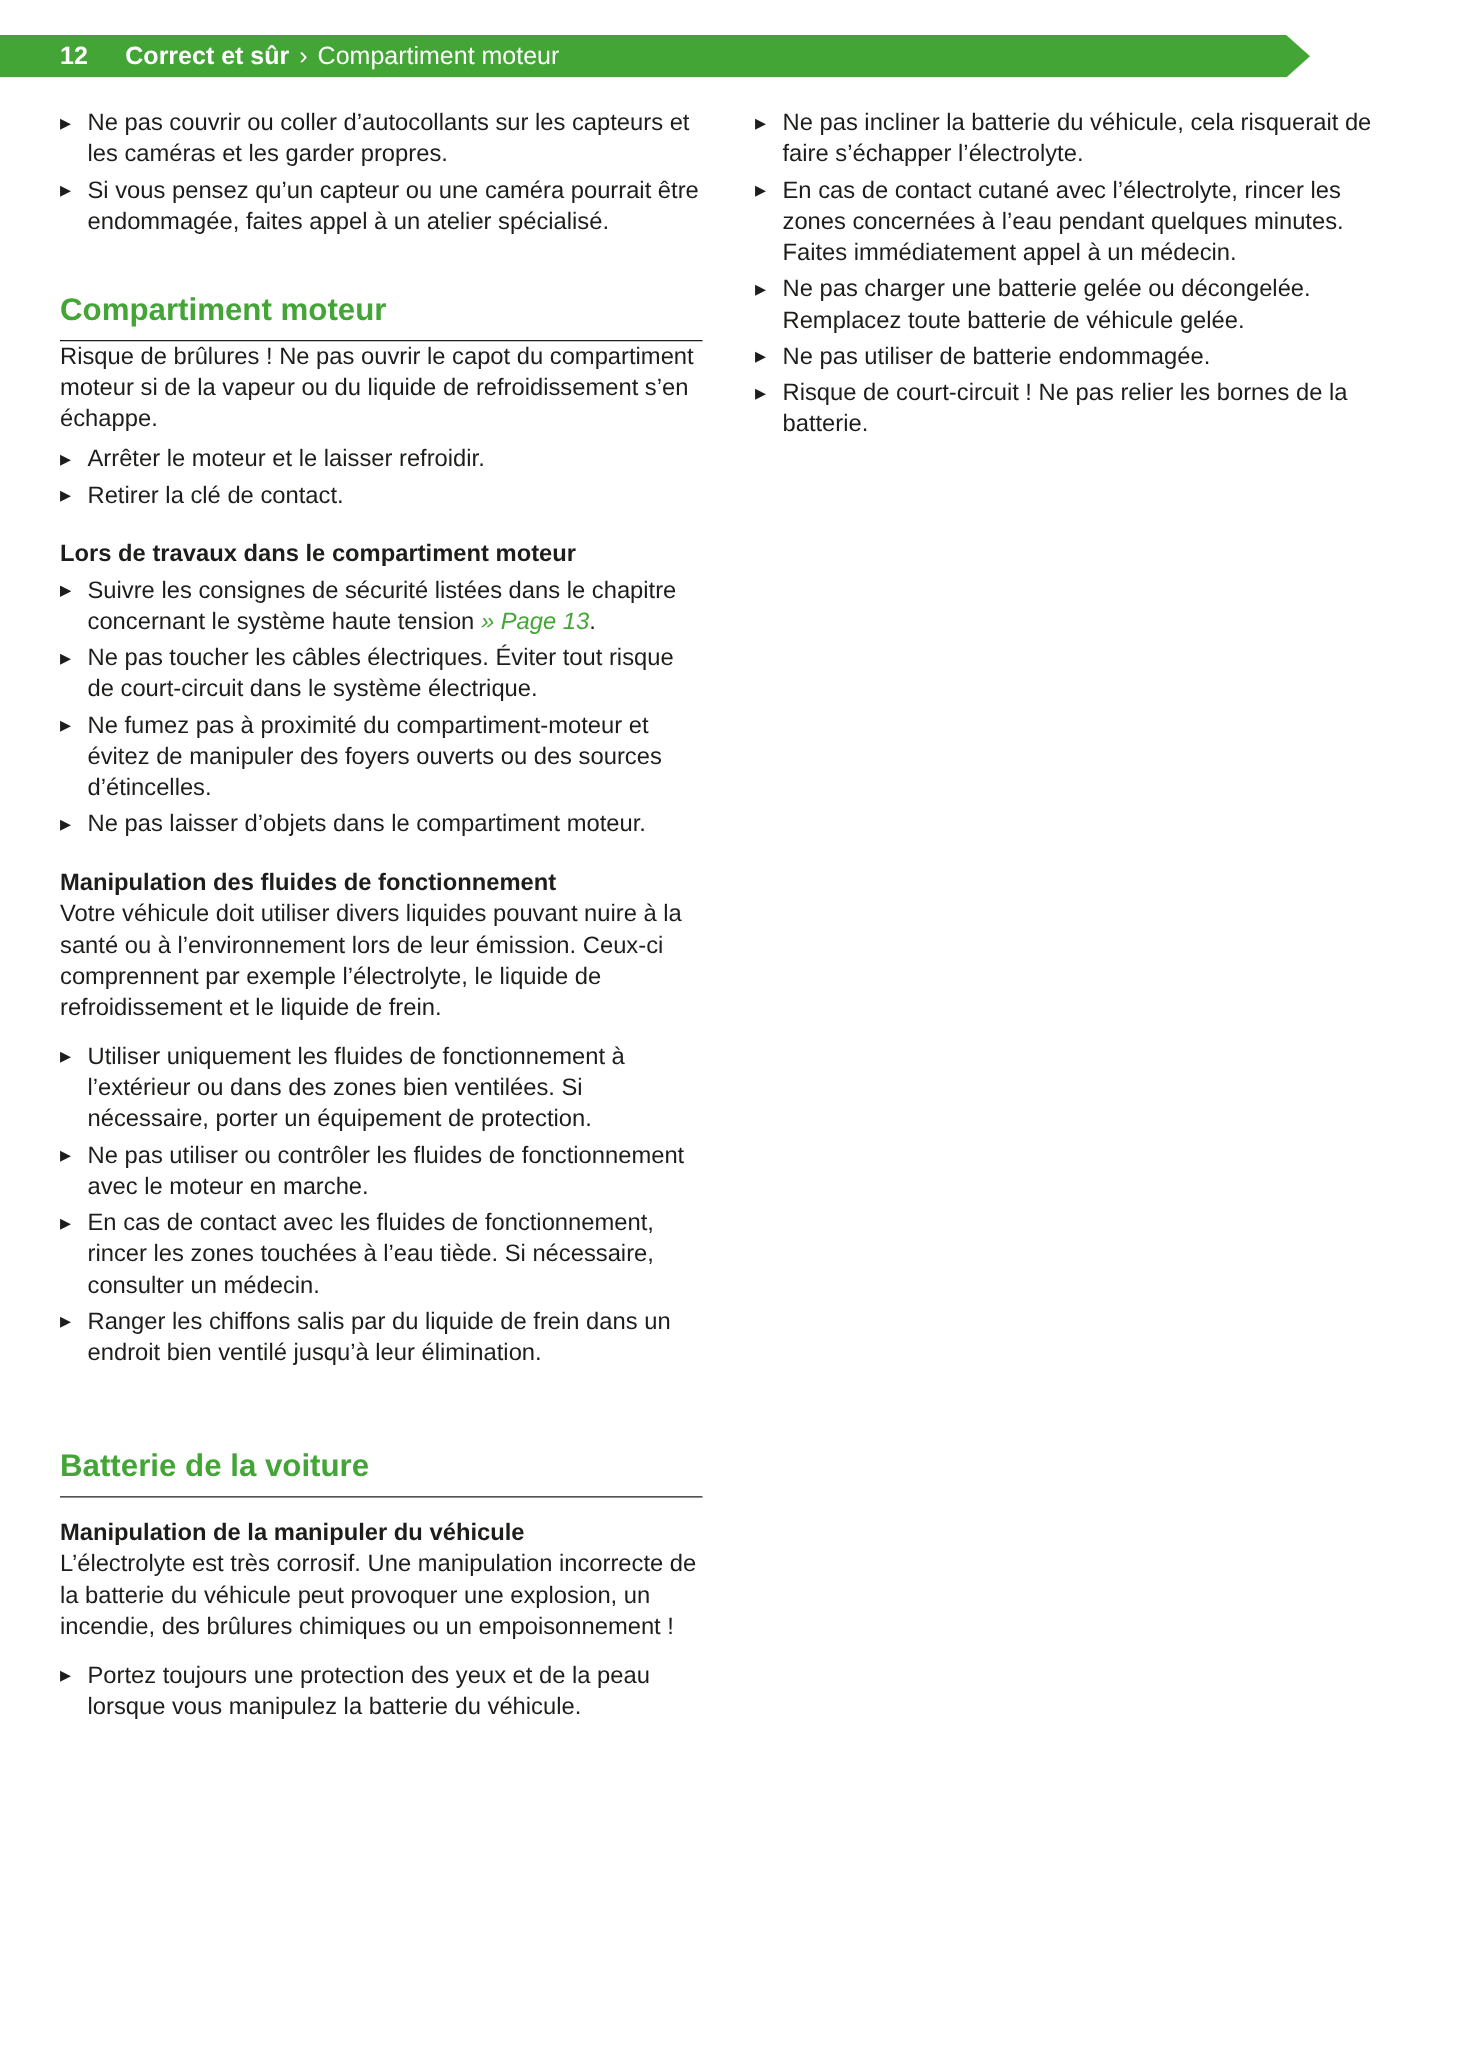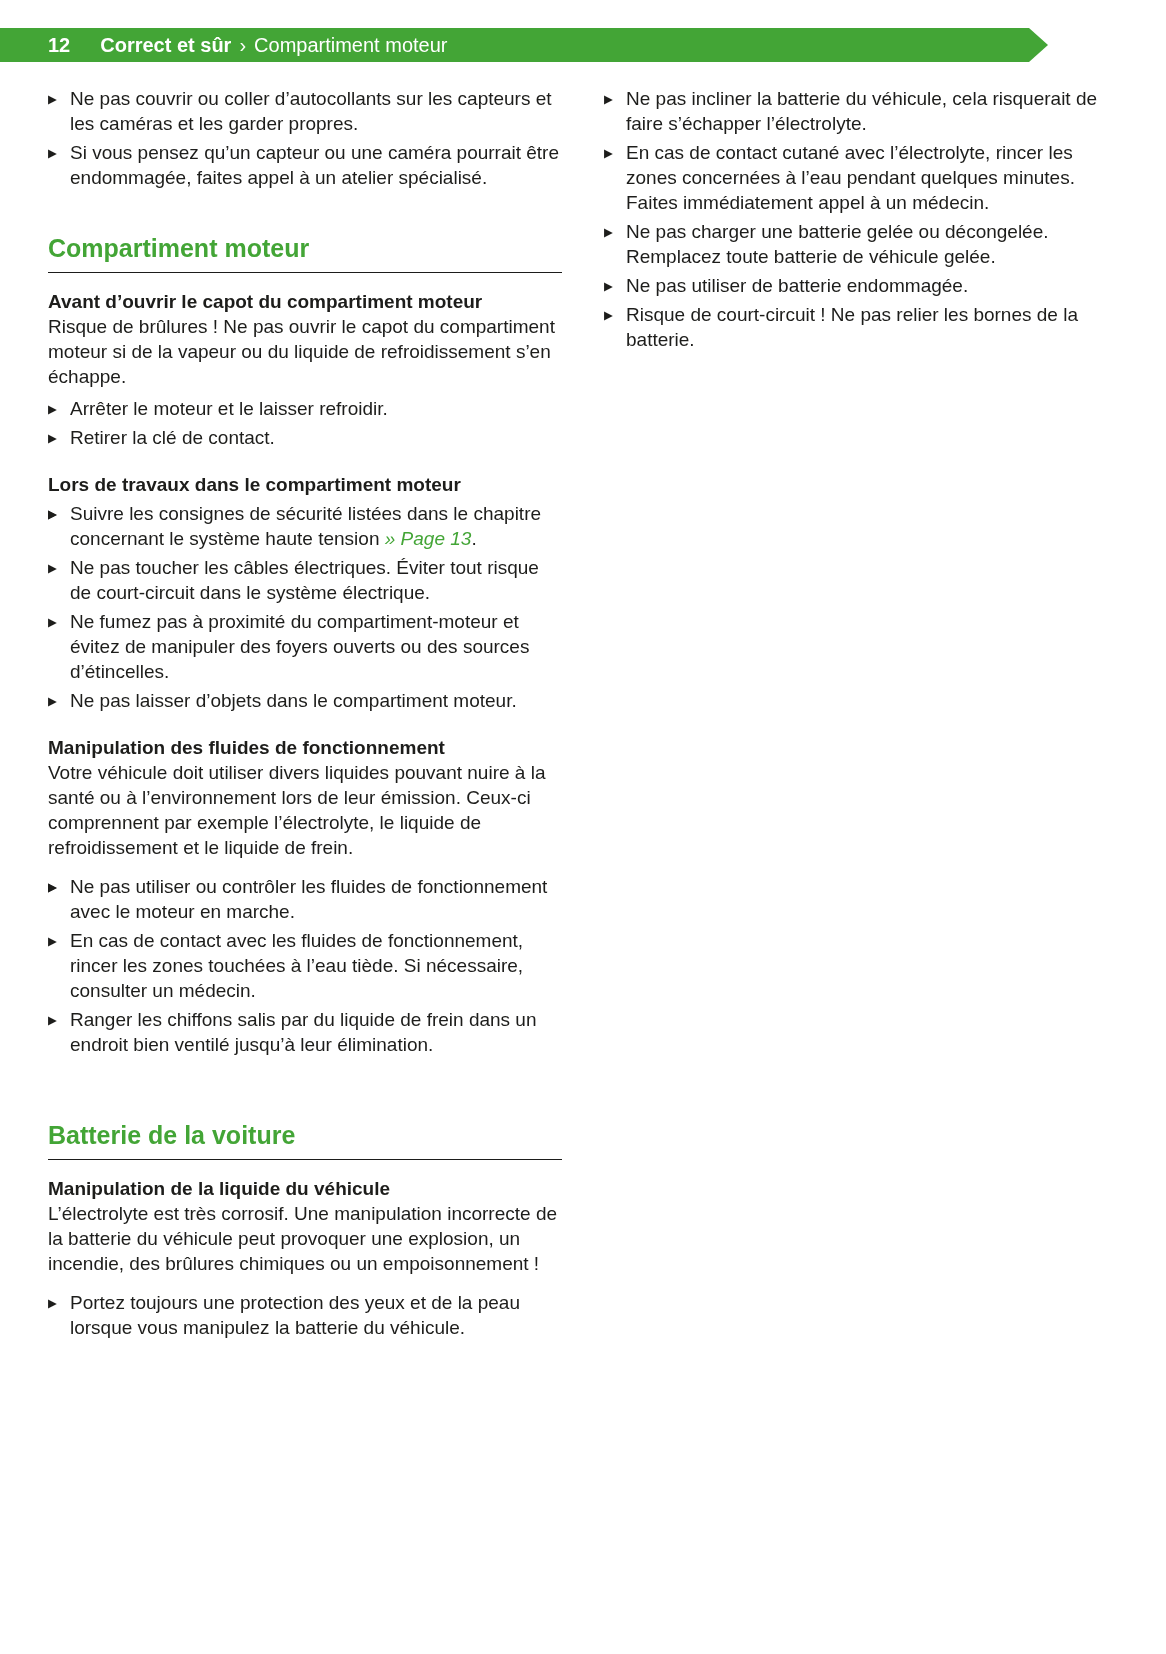--- a/index.html
+++ b/index.html
@@ -89,21 +89,20 @@
           <span>Ne pas couvrir ou coller d’autocollants sur les capteurs et les caméras et les garder propres.</span>
         </div>
         <div class="bullet">
           <span class="bmark">▶</span>
           <span>Si vous pensez qu’un capteur ou une caméra pourrait être endommagée, faites appel à un atelier spécialisé.</span>
         </div>
       </div>
 
       <h2 class="section-title">Compartiment moteur</h2>
 
-      <h3 class="subheading">Avant d’ouvrir le capot du compartiment moteur</h3>
       <p class="body">Risque de brûlures ! Ne pas ouvrir le capot du compartiment moteur si de la vapeur ou du liquide de refroidissement s’en échappe.</p>
       <div class="bullets">
         <div class="bullet">
           <span class="bmark">▶</span>
           <span>Arrêter le moteur et le laisser refroidir.</span>
         </div>
         <div class="bullet">
           <span class="bmark">▶</span>
           <span>Retirer la clé de contact.</span>
         </div>
@@ -130,38 +129,39 @@
           <span class="bmark">▶</span>
           <span>Ne pas laisser d’objets dans le compartiment moteur.</span>
         </div>
       </div>
 
       <h3 class="subheading">Manipulation des fluides de fonctionnement</h3>
       <p class="body">Votre véhicule doit utiliser divers liquides pouvant nuire à la santé ou à l’environnement lors de leur émission. Ceux-ci comprennent par exemple l’électrolyte, le liquide de refroidissement et le liquide de frein.</p>
       <div class="bullets" style="margin-top:14px">
         <div class="bullet">
           <span class="bmark">▶</span>
+          <span>Utiliser uniquement les fluides de fonctionnement à l’extérieur ou dans des zones bien ventilées. Si nécessaire, porter un équipement de protection.</span>
         </div>
         <div class="bullet">
           <span class="bmark">▶</span>
           <span>Ne pas utiliser ou contrôler les fluides de fonctionnement avec le moteur en marche.</span>
         </div>
         <div class="bullet">
           <span class="bmark">▶</span>
           <span>En cas de contact avec les fluides de fonctionnement, rincer les zones touchées à l’eau tiède. Si nécessaire, consulter un médecin.</span>
         </div>
         <div class="bullet">
           <span class="bmark">▶</span>
           <span>Ranger les chiffons salis par du liquide de frein dans un endroit bien ventilé jusqu’à leur élimination.</span>
         </div>
       </div>
 
       <h2 class="section-title big-gap">Batterie de la voiture</h2>
 
-      <h3 class="subheading">Manipulation de la liquide du véhicule</h3>
+      <h3 class="subheading">Manipulation de la manipuler du véhicule</h3>
       <p class="body">L’électrolyte est très corrosif. Une manipulation incorrecte de la batterie du véhicule peut provoquer une explosion, un incendie, des brûlures chimiques ou un empoisonnement !</p>
       <div class="bullets" style="margin-top:14px">
         <div class="bullet">
           <span class="bmark">▶</span>
           <span>Portez toujours une protection des yeux et de la peau lorsque vous manipulez la batterie du véhicule.</span>
         </div>
       </div>
 
     </div>
 

